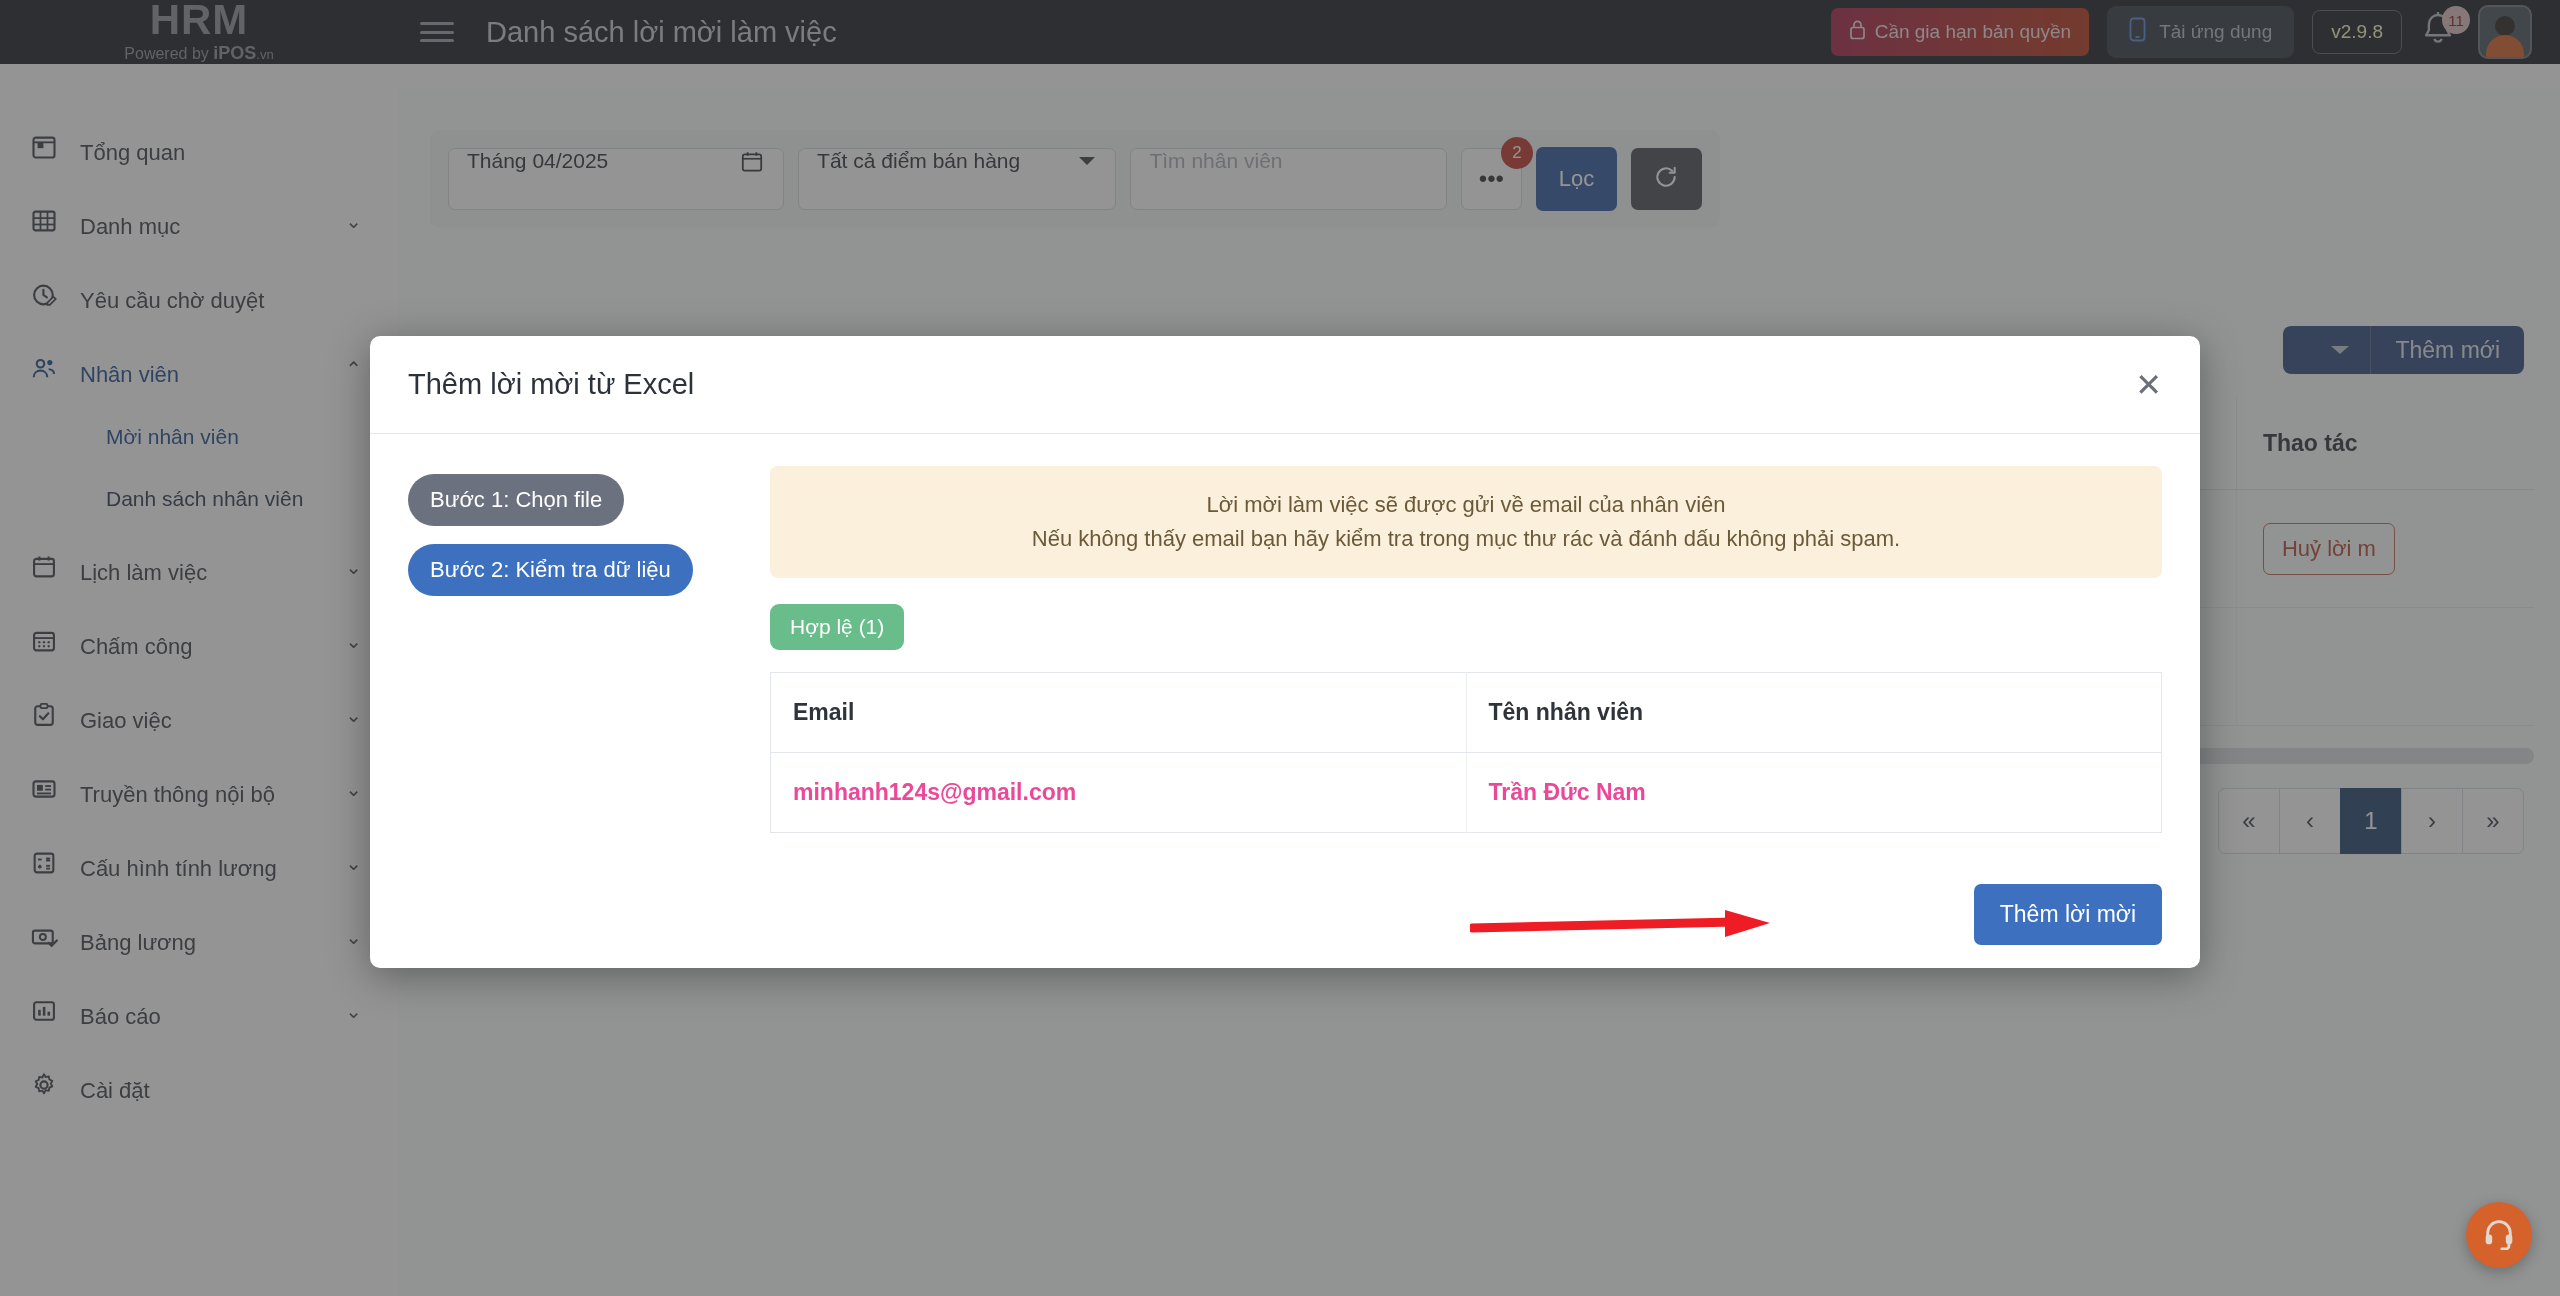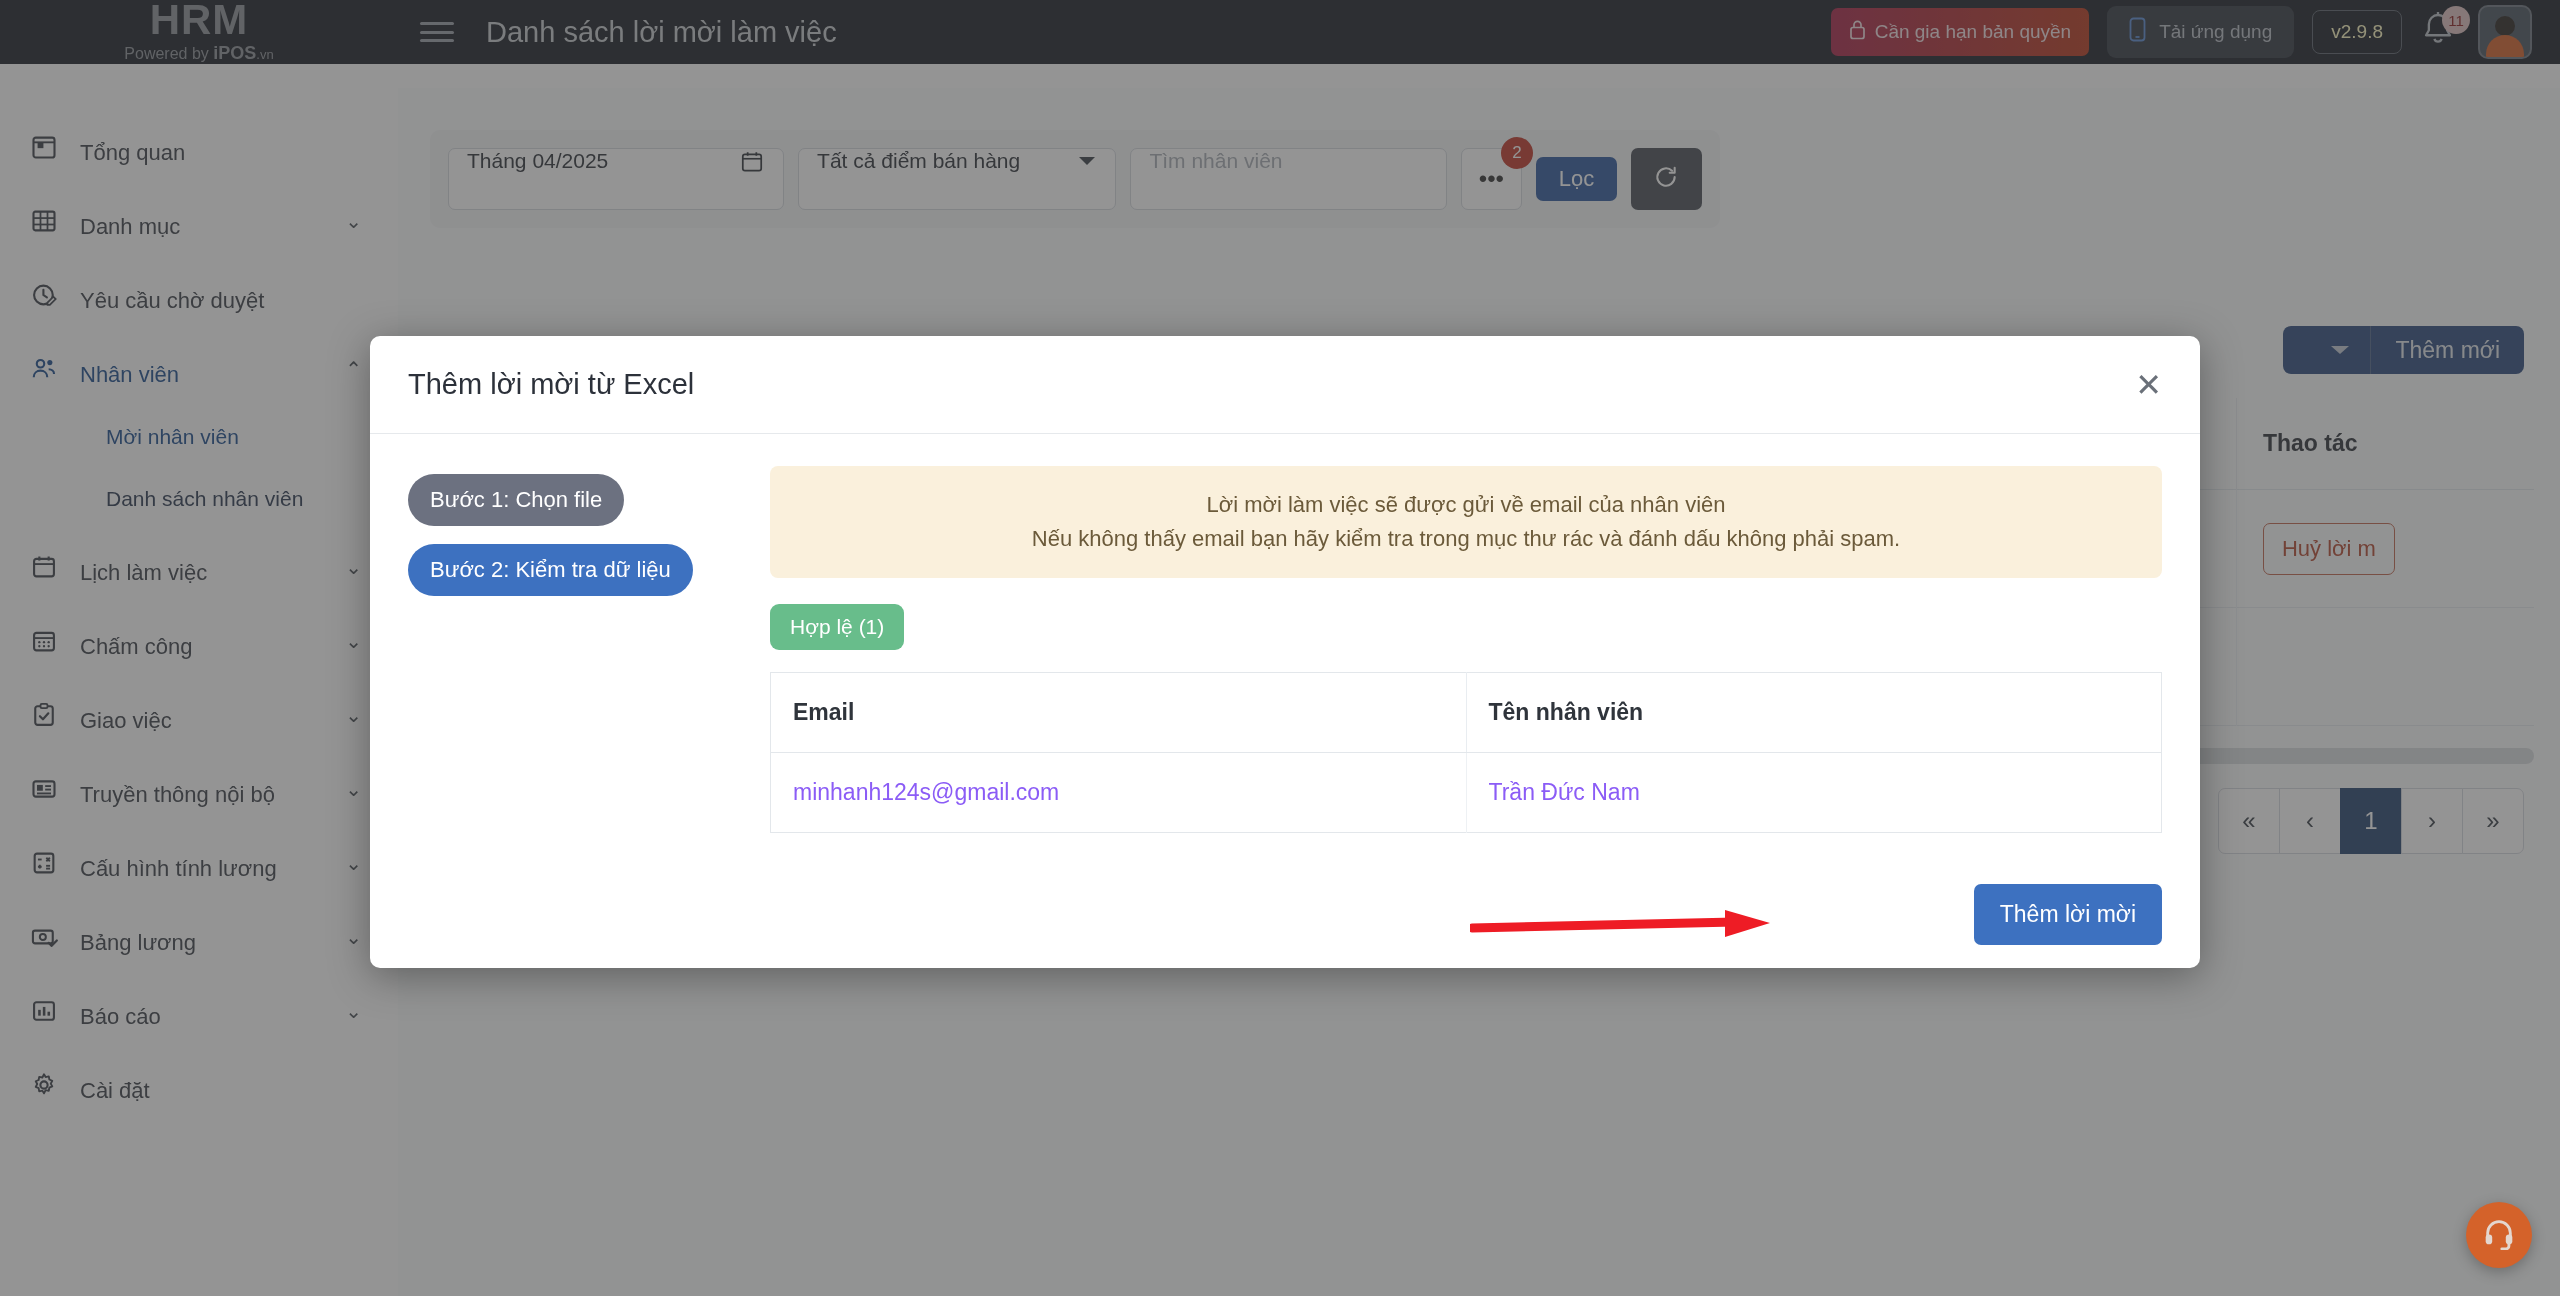--- a/index.html
+++ b/index.html
@@ -118,21 +118,21 @@
     position: relative; width: 62px; height: 62px; background: #fff;
     border: 1px solid #d4d9de; border-radius: 7px; display: flex;
     align-items: center; justify-content: center; font-size: 24px; color: #333; cursor: pointer;
   }
   .dots-badge {
     position: absolute; top: -12px; right: -12px; width: 32px; height: 32px;
     border-radius: 50%; background: #c0392b; color: #fff; font-size: 17px;
     display: flex; align-items: center; justify-content: center;
   }
   .btn-loc {
-    width: 82px; height: 44px; background: #2f5a9e; color: #fff; border-radius: 7px;
+    width: 82px; height: 64px; background: #2f5a9e; color: #fff; border-radius: 7px;
     display: flex; align-items: center; justify-content: center; font-size: 22px;
     cursor: pointer; border: none;
   }
   .btn-refresh {
     width: 72px; height: 62px; background: #4a4f57; color: #fff; border-radius: 7px;
     display: flex; align-items: center; justify-content: center; cursor: pointer; border: none;
   }
 
   #show-row {
     position: absolute; left: 36px; top: 248px; display: flex; align-items: center;
@@ -222,21 +222,21 @@
   }
   .data-table {
     margin-top: 22px; width: 100%; border: 1px solid #e3e7eb; border-radius: 6px;
     border-collapse: collapse; table-layout: fixed;
   }
   .data-table th {
     text-align: left; font-size: 23px; color: #2f343b; font-weight: 700;
     padding: 26px 22px; border-bottom: 1px solid #e3e7eb; border-right: 1px solid #e9edf1;
   }
   .data-table td {
-    text-align: left; font-size: 23px; color: #8b5cf6; font-weight: 400;
+    text-align: left; font-size: 23px; color: #ec4899; font-weight: 700;
     padding: 26px 22px; border-right: 1px solid #eef1f4;
   }
   .data-table th:last-child, .data-table td:last-child { border-right: none; }
   .modal-footer {
     height: 108px; flex: 0 0 108px; display: flex; align-items: center;
     justify-content: flex-end; padding: 0 38px; position: relative;
   }
   .btn-primary {
     background: #3d71c0; color: #fff; font-size: 23px; border: none; border-radius: 7px;
     padding: 17px 26px; cursor: pointer; white-space: nowrap;

